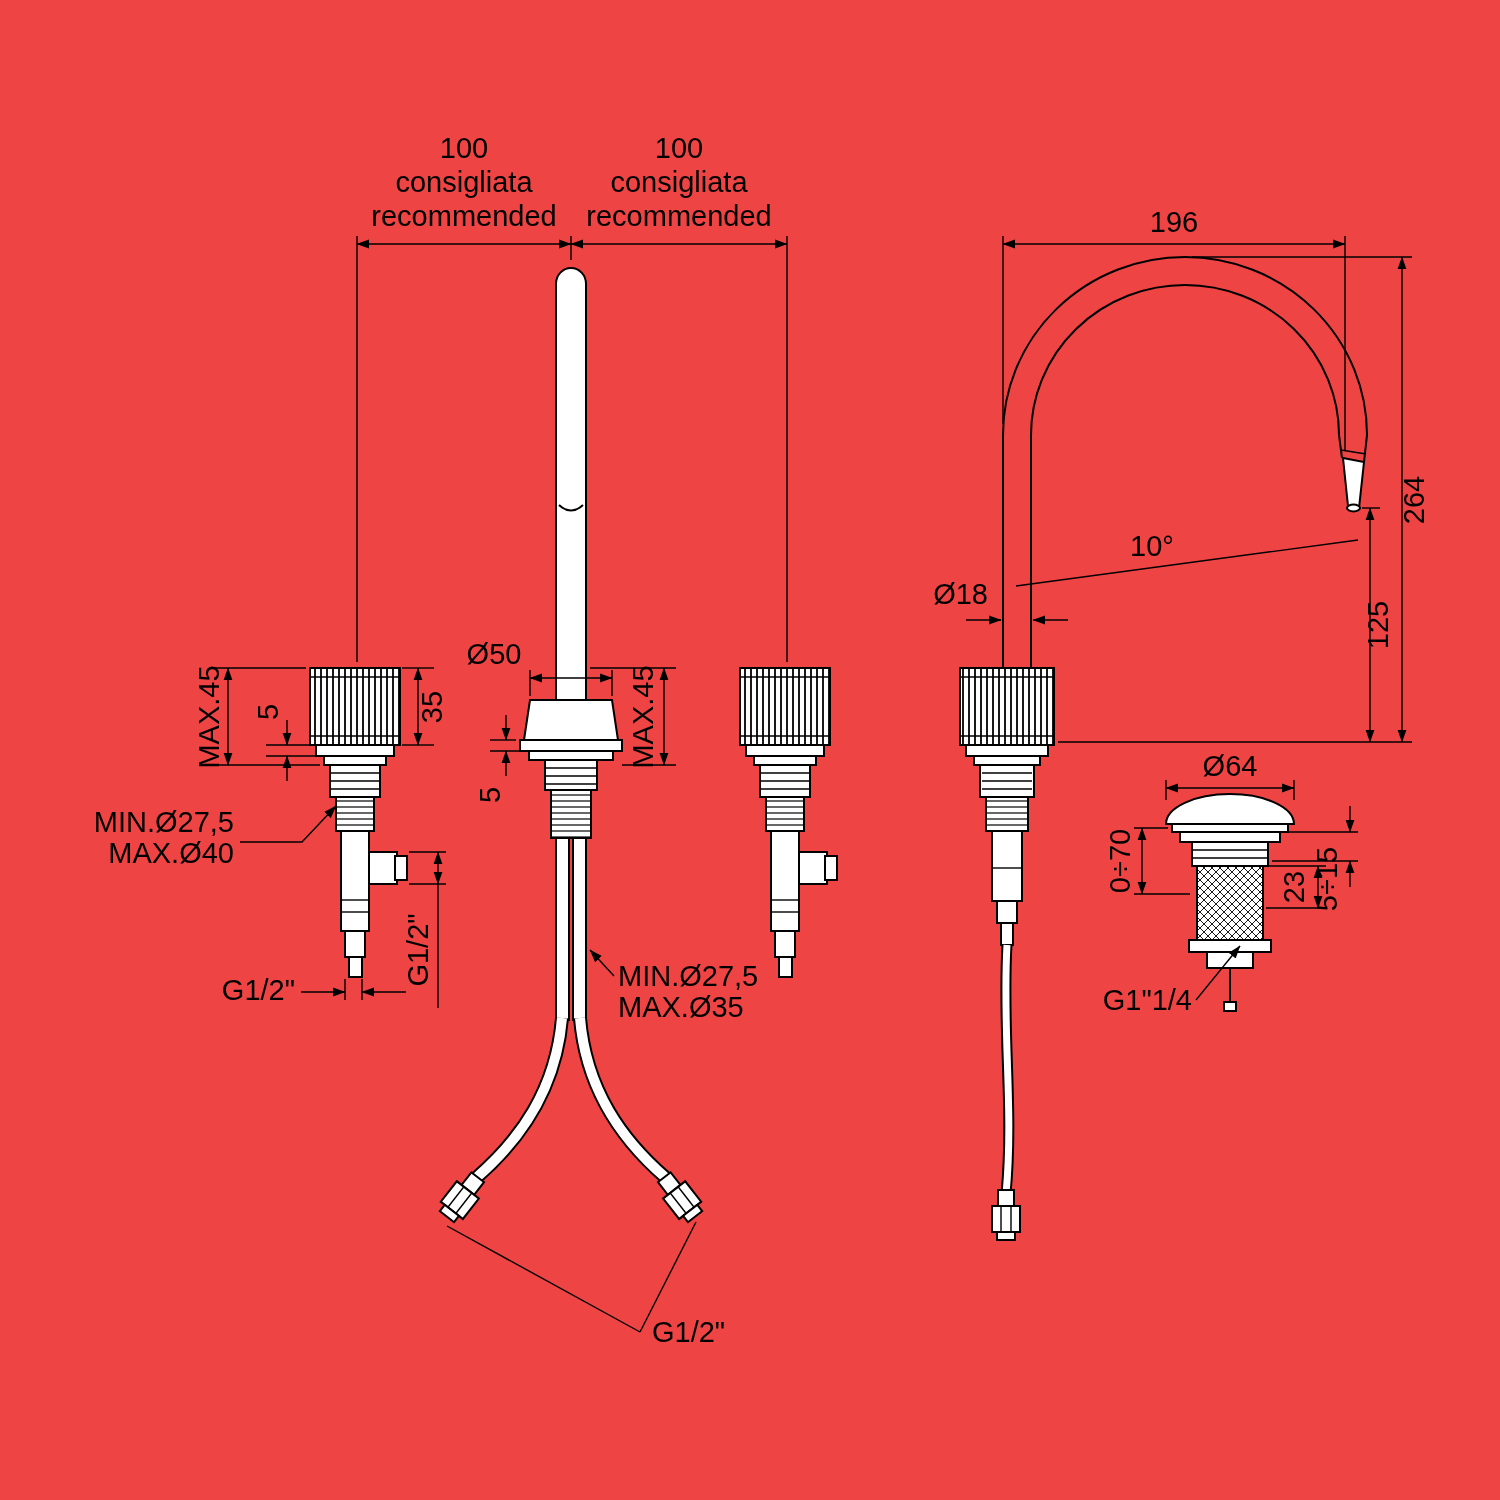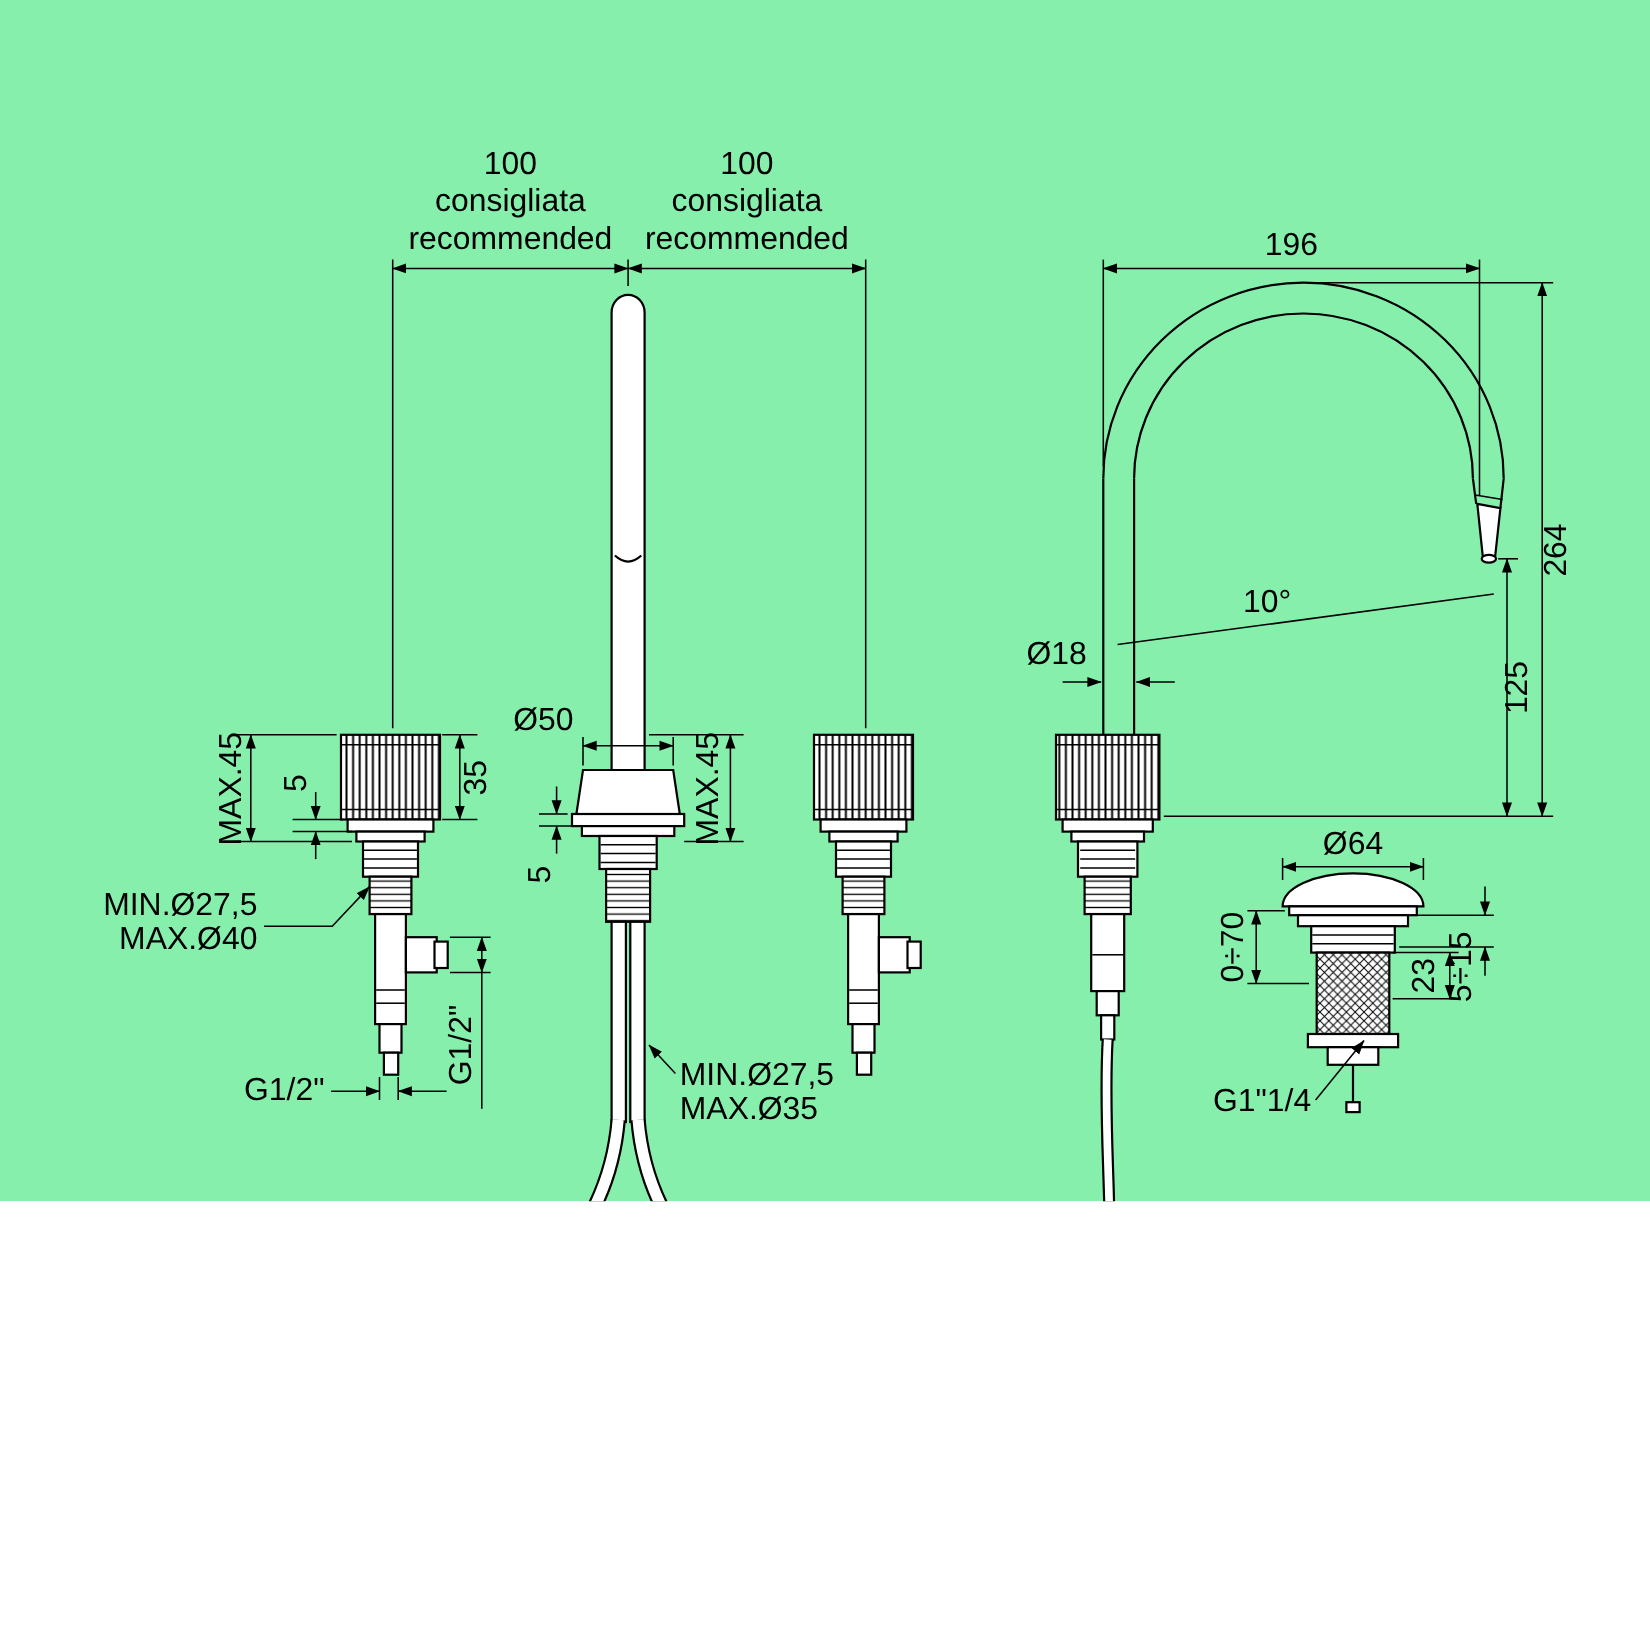--- a/index.html
+++ b/index.html
@@ -1,16 +1,16 @@
 <!DOCTYPE html>
 <html><head>
 <meta charset="utf-8">
 <style>
   html,body{margin:0;padding:0;background:#ffffff;}
-  .stage{width:1500px;height:1092px;background:#86efac;position:relative;font-family:"Liberation Sans",sans-serif;text-align:center;}
+  .stage{width:1500px;height:1500px;background:#ef4444;position:relative;font-family:"Liberation Sans",sans-serif;text-align:center;}
   svg text{font-family:"Liberation Sans",sans-serif;font-size:29px;fill:#000;}
   .fw{fill:#fff;stroke:#000;stroke-width:2;}
   .ln{fill:none;stroke:#000;stroke-width:2;}
   .thin{fill:none;stroke:#000;stroke-width:1.4;}
   .hoseO{fill:none;stroke:#000;stroke-width:14;}
   .hoseI{fill:none;stroke:#fff;stroke-width:10;}
   .hoseO2{fill:none;stroke:#000;stroke-width:11;}
   .hoseI2{fill:none;stroke:#fff;stroke-width:7;}
 </style>
 </head>

